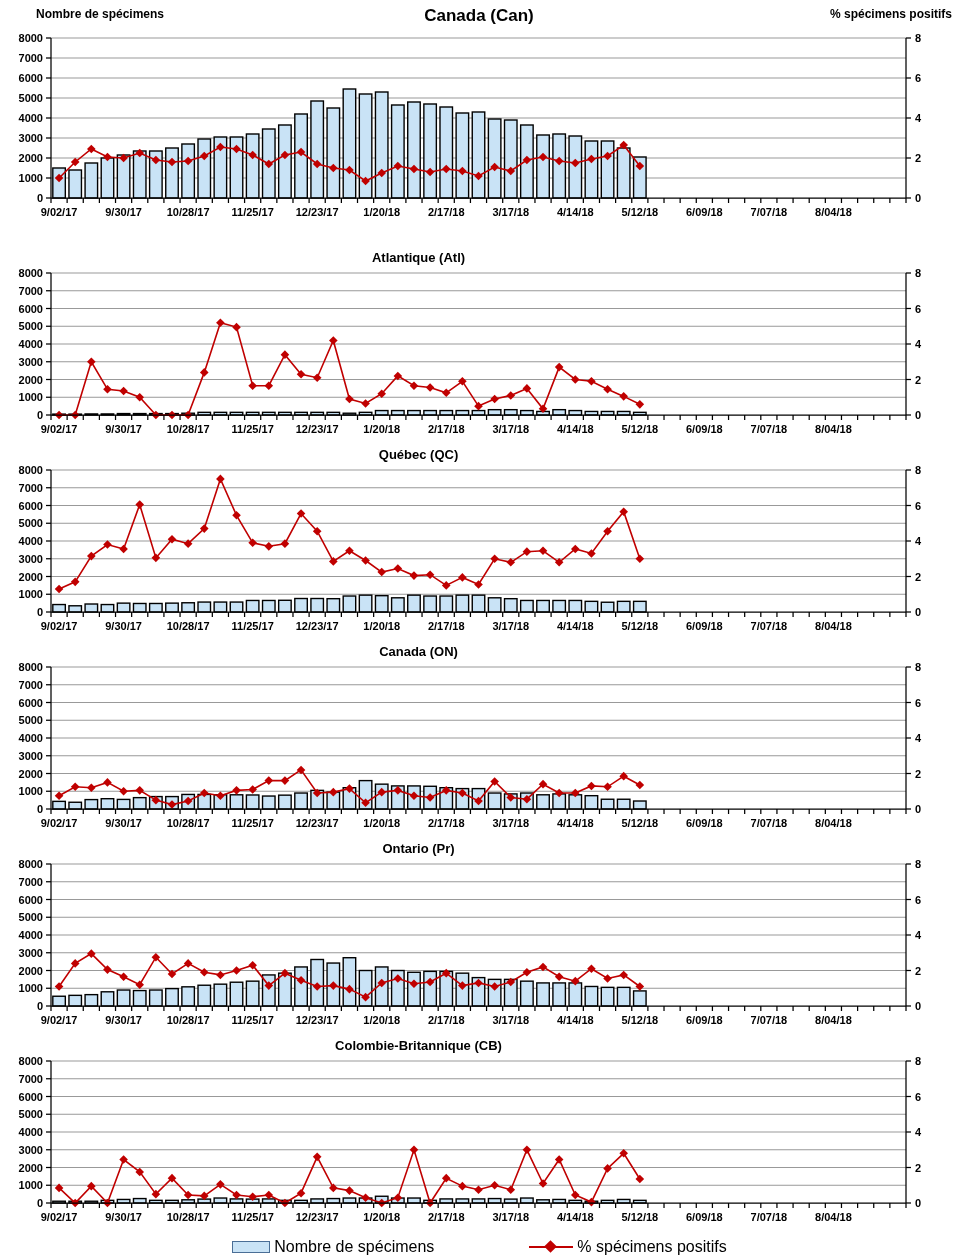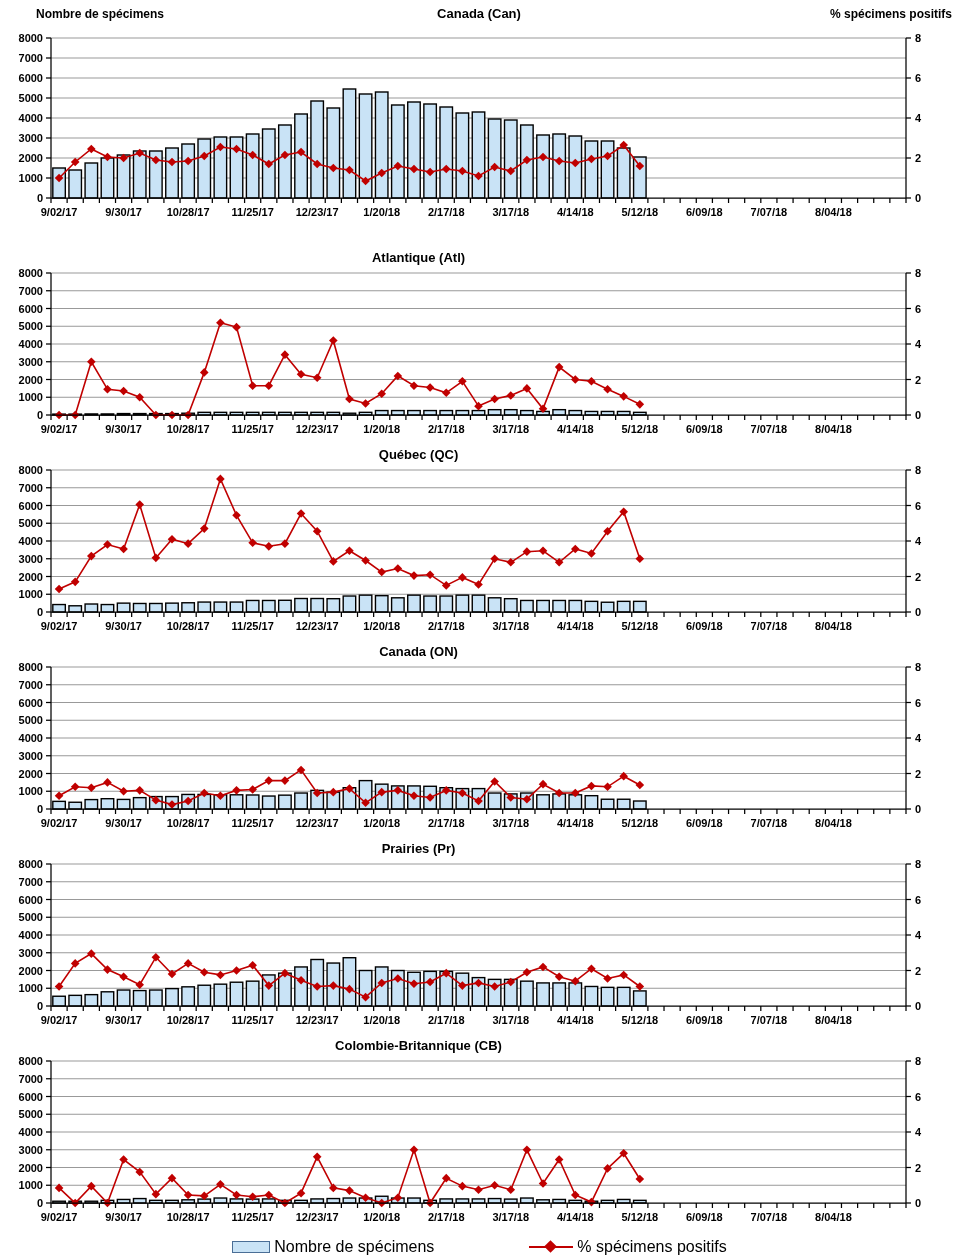--- a/index.html
+++ b/index.html
@@ -1,20 +1,20 @@
 <!DOCTYPE html>
 <html><head>
 <meta charset="utf-8">
 <style>
   html,body{margin:0;padding:0;background:#fff;}
   body{width:959px;height:1260px;overflow:hidden;font-family:"Liberation Sans",sans-serif;color:#000;}
   .top-row{position:relative;height:24px;width:959px;}
   .axis-header-left{position:absolute;left:36px;top:7px;font-size:12px;font-weight:bold;}
   .axis-header-right{position:absolute;right:7px;top:7px;font-size:12px;font-weight:bold;}
-  .title-center{position:absolute;left:479px;transform:translateX(-50%);top:6px;font-size:13px;font-weight:bold;white-space:nowrap;}
+  .title-center{position:absolute;left:479px;transform:translateX(-50%);top:6px;font-size:17px;font-weight:bold;white-space:nowrap;}
   .chart-title{height:18px;width:837px;text-align:center;font-size:13px;font-weight:bold;line-height:18px;}
   svg.chart{display:block;}
   .legend-row{height:26px;width:959px;display:flex;justify-content:center;align-items:center;gap:95px;}
   .legend-item{display:flex;align-items:center;font-size:16px;white-space:nowrap;}
   .legend-swatch{width:38px;height:12px;border:1.5px solid #4A6E96;box-sizing:border-box;margin-right:4px;}
   .legend-line{position:relative;width:44px;height:12px;margin-right:4px;}
   .legend-line .lin{position:absolute;left:0;top:5px;width:44px;height:2px;}
   .legend-line .dia{position:absolute;left:17px;top:1px;width:9px;height:9px;transform:rotate(45deg);}
 </style>
 </head>
@@ -757,21 +757,21 @@
     <text x="381.7075471698113" y="166" text-anchor="middle" font-size="11" fill="#000000" font-family="&quot;Liberation Sans&quot;,sans-serif" font-weight="bold">1/20/18</text>
     <text x="446.23584905660374" y="166" text-anchor="middle" font-size="11" fill="#000000" font-family="&quot;Liberation Sans&quot;,sans-serif" font-weight="bold">2/17/18</text>
     <text x="510.7641509433962" y="166" text-anchor="middle" font-size="11" fill="#000000" font-family="&quot;Liberation Sans&quot;,sans-serif" font-weight="bold">3/17/18</text>
     <text x="575.2924528301886" y="166" text-anchor="middle" font-size="11" fill="#000000" font-family="&quot;Liberation Sans&quot;,sans-serif" font-weight="bold">4/14/18</text>
     <text x="639.8207547169811" y="166" text-anchor="middle" font-size="11" fill="#000000" font-family="&quot;Liberation Sans&quot;,sans-serif" font-weight="bold">5/12/18</text>
     <text x="704.3490566037735" y="166" text-anchor="middle" font-size="11" fill="#000000" font-family="&quot;Liberation Sans&quot;,sans-serif" font-weight="bold">6/09/18</text>
     <text x="768.8773584905659" y="166" text-anchor="middle" font-size="11" fill="#000000" font-family="&quot;Liberation Sans&quot;,sans-serif" font-weight="bold">7/07/18</text>
     <text x="833.4056603773585" y="166" text-anchor="middle" font-size="11" fill="#000000" font-family="&quot;Liberation Sans&quot;,sans-serif" font-weight="bold">8/04/18</text>
   </svg>
 
-<div class="chart-title">Prairies (Pr)</div>
+<div class="chart-title">Ontario (Pr)</div>
 <svg class="chart" width="959" height="179" viewBox="0 0 959 179">
     <line x1="51" y1="130.25" x2="906" y2="130.25" stroke="#999999" stroke-width="1"></line>
     <line x1="51" y1="112.5" x2="906" y2="112.5" stroke="#999999" stroke-width="1"></line>
     <line x1="51" y1="94.75" x2="906" y2="94.75" stroke="#999999" stroke-width="1"></line>
     <line x1="51" y1="77" x2="906" y2="77" stroke="#999999" stroke-width="1"></line>
     <line x1="51" y1="59.25" x2="906" y2="59.25" stroke="#999999" stroke-width="1"></line>
     <line x1="51" y1="41.5" x2="906" y2="41.5" stroke="#999999" stroke-width="1"></line>
     <line x1="51" y1="23.75" x2="906" y2="23.75" stroke="#999999" stroke-width="1"></line>
     <line x1="51" y1="6" x2="906" y2="6" stroke="#999999" stroke-width="1"></line>
     <rect x="52.81603773584906" y="138.2375" width="12.5" height="9.762500000000001" fill="#C9E3F6" stroke="#000000" stroke-width="1.4"></rect>

